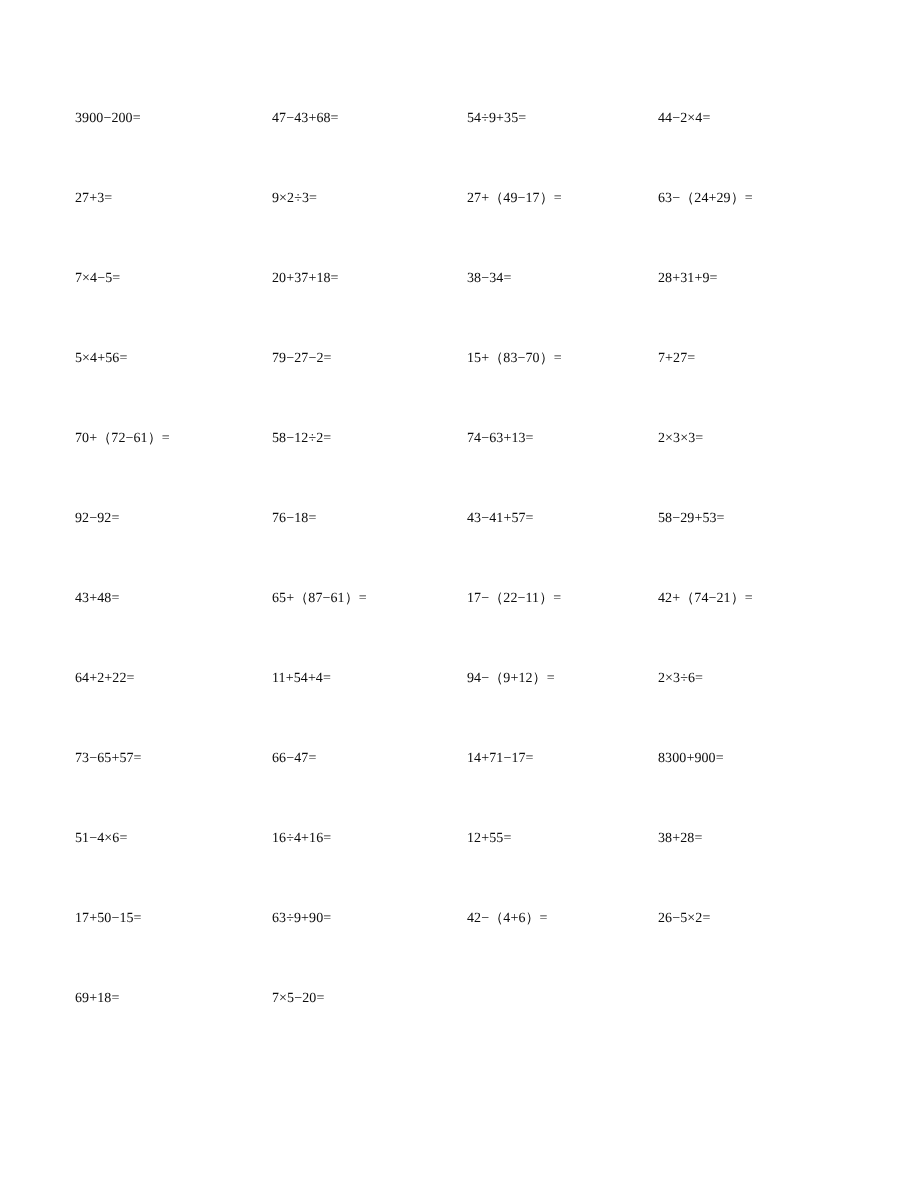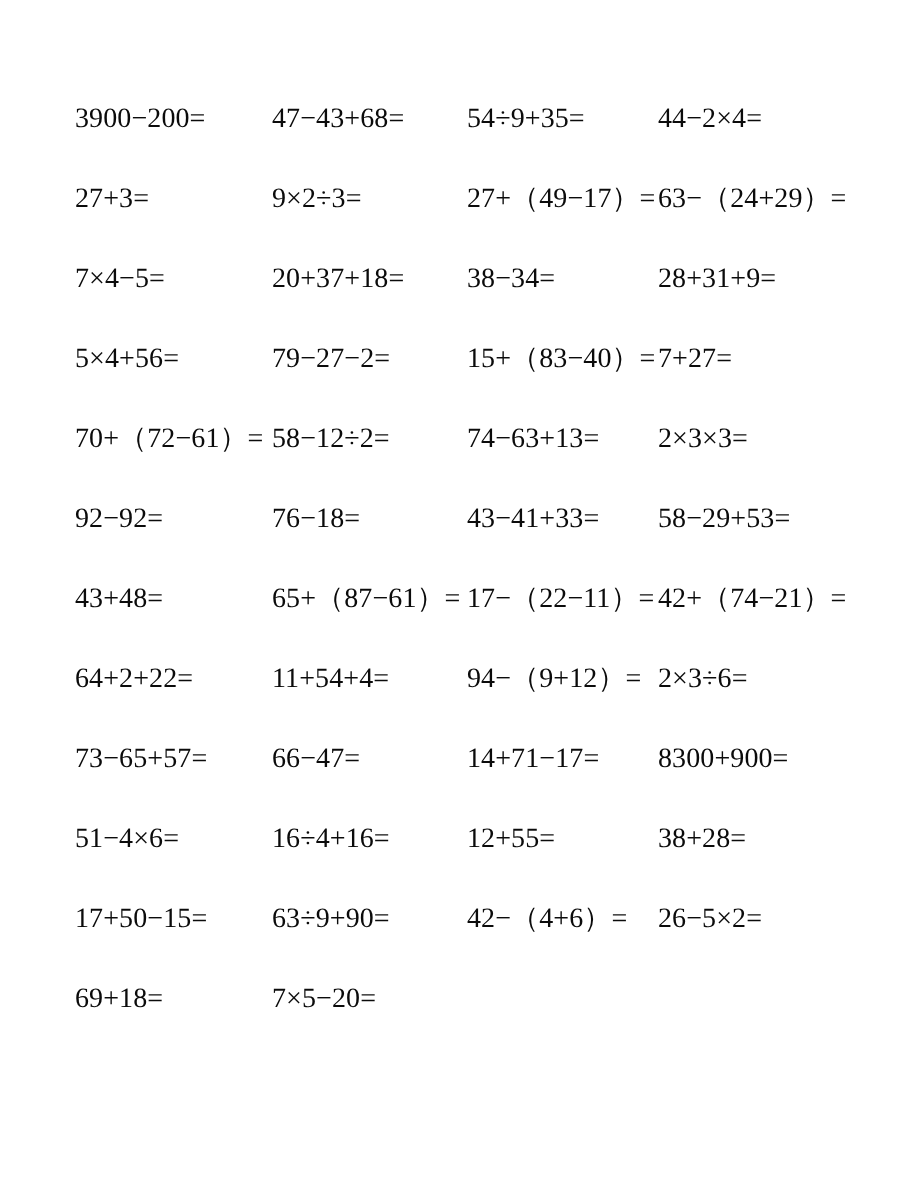--- a/index.html
+++ b/index.html
@@ -32,21 +32,21 @@
     left: 75px;
     top: 104px;
     width: 790px;
     display: grid;
     grid-template-columns: 197px 195px 191px 207px;
     grid-auto-rows: 80px;
     align-items: start;
   }
 
   .problem-cell {
-    font-size: 28px;
+    font-size: 14px;
     line-height: 30px;
     letter-spacing: 0.1px;
     white-space: nowrap;
     color: #0b0b0b;
     font-family: "Liberation Serif", "DejaVu Serif", serif;
   }
 
   
   .problem-cell {
     -webkit-font-smoothing: none;
@@ -70,31 +70,31 @@
     <div class="problem-cell">27+（49−17）=</div>
     <div class="problem-cell">63−（24+29）=</div>
     <div class="problem-cell">7×4−5=</div>
     <div class="problem-cell">20+37+18=</div>
 
     <div class="problem-cell">38−34=</div>
     <div class="problem-cell">28+31+9=</div>
     <div class="problem-cell">5×4+56=</div>
     <div class="problem-cell">79−27−2=</div>
 
-    <div class="problem-cell">15+（83−40）=</div>
+    <div class="problem-cell">15+（83−70）=</div>
     <div class="problem-cell">7+27=</div>
     <div class="problem-cell">70+（72−61）=</div>
     <div class="problem-cell">58−12÷2=</div>
 
     <div class="problem-cell">74−63+13=</div>
     <div class="problem-cell">2×3×3=</div>
     <div class="problem-cell">92−92=</div>
     <div class="problem-cell">76−18=</div>
 
-    <div class="problem-cell">43−41+33=</div>
+    <div class="problem-cell">43−41+57=</div>
     <div class="problem-cell">58−29+53=</div>
     <div class="problem-cell">43+48=</div>
     <div class="problem-cell">65+（87−61）=</div>
 
     <div class="problem-cell">17−（22−11）=</div>
     <div class="problem-cell">42+（74−21）=</div>
     <div class="problem-cell">64+2+22=</div>
     <div class="problem-cell">11+54+4=</div>
 
     <div class="problem-cell">94−（9+12）=</div>

